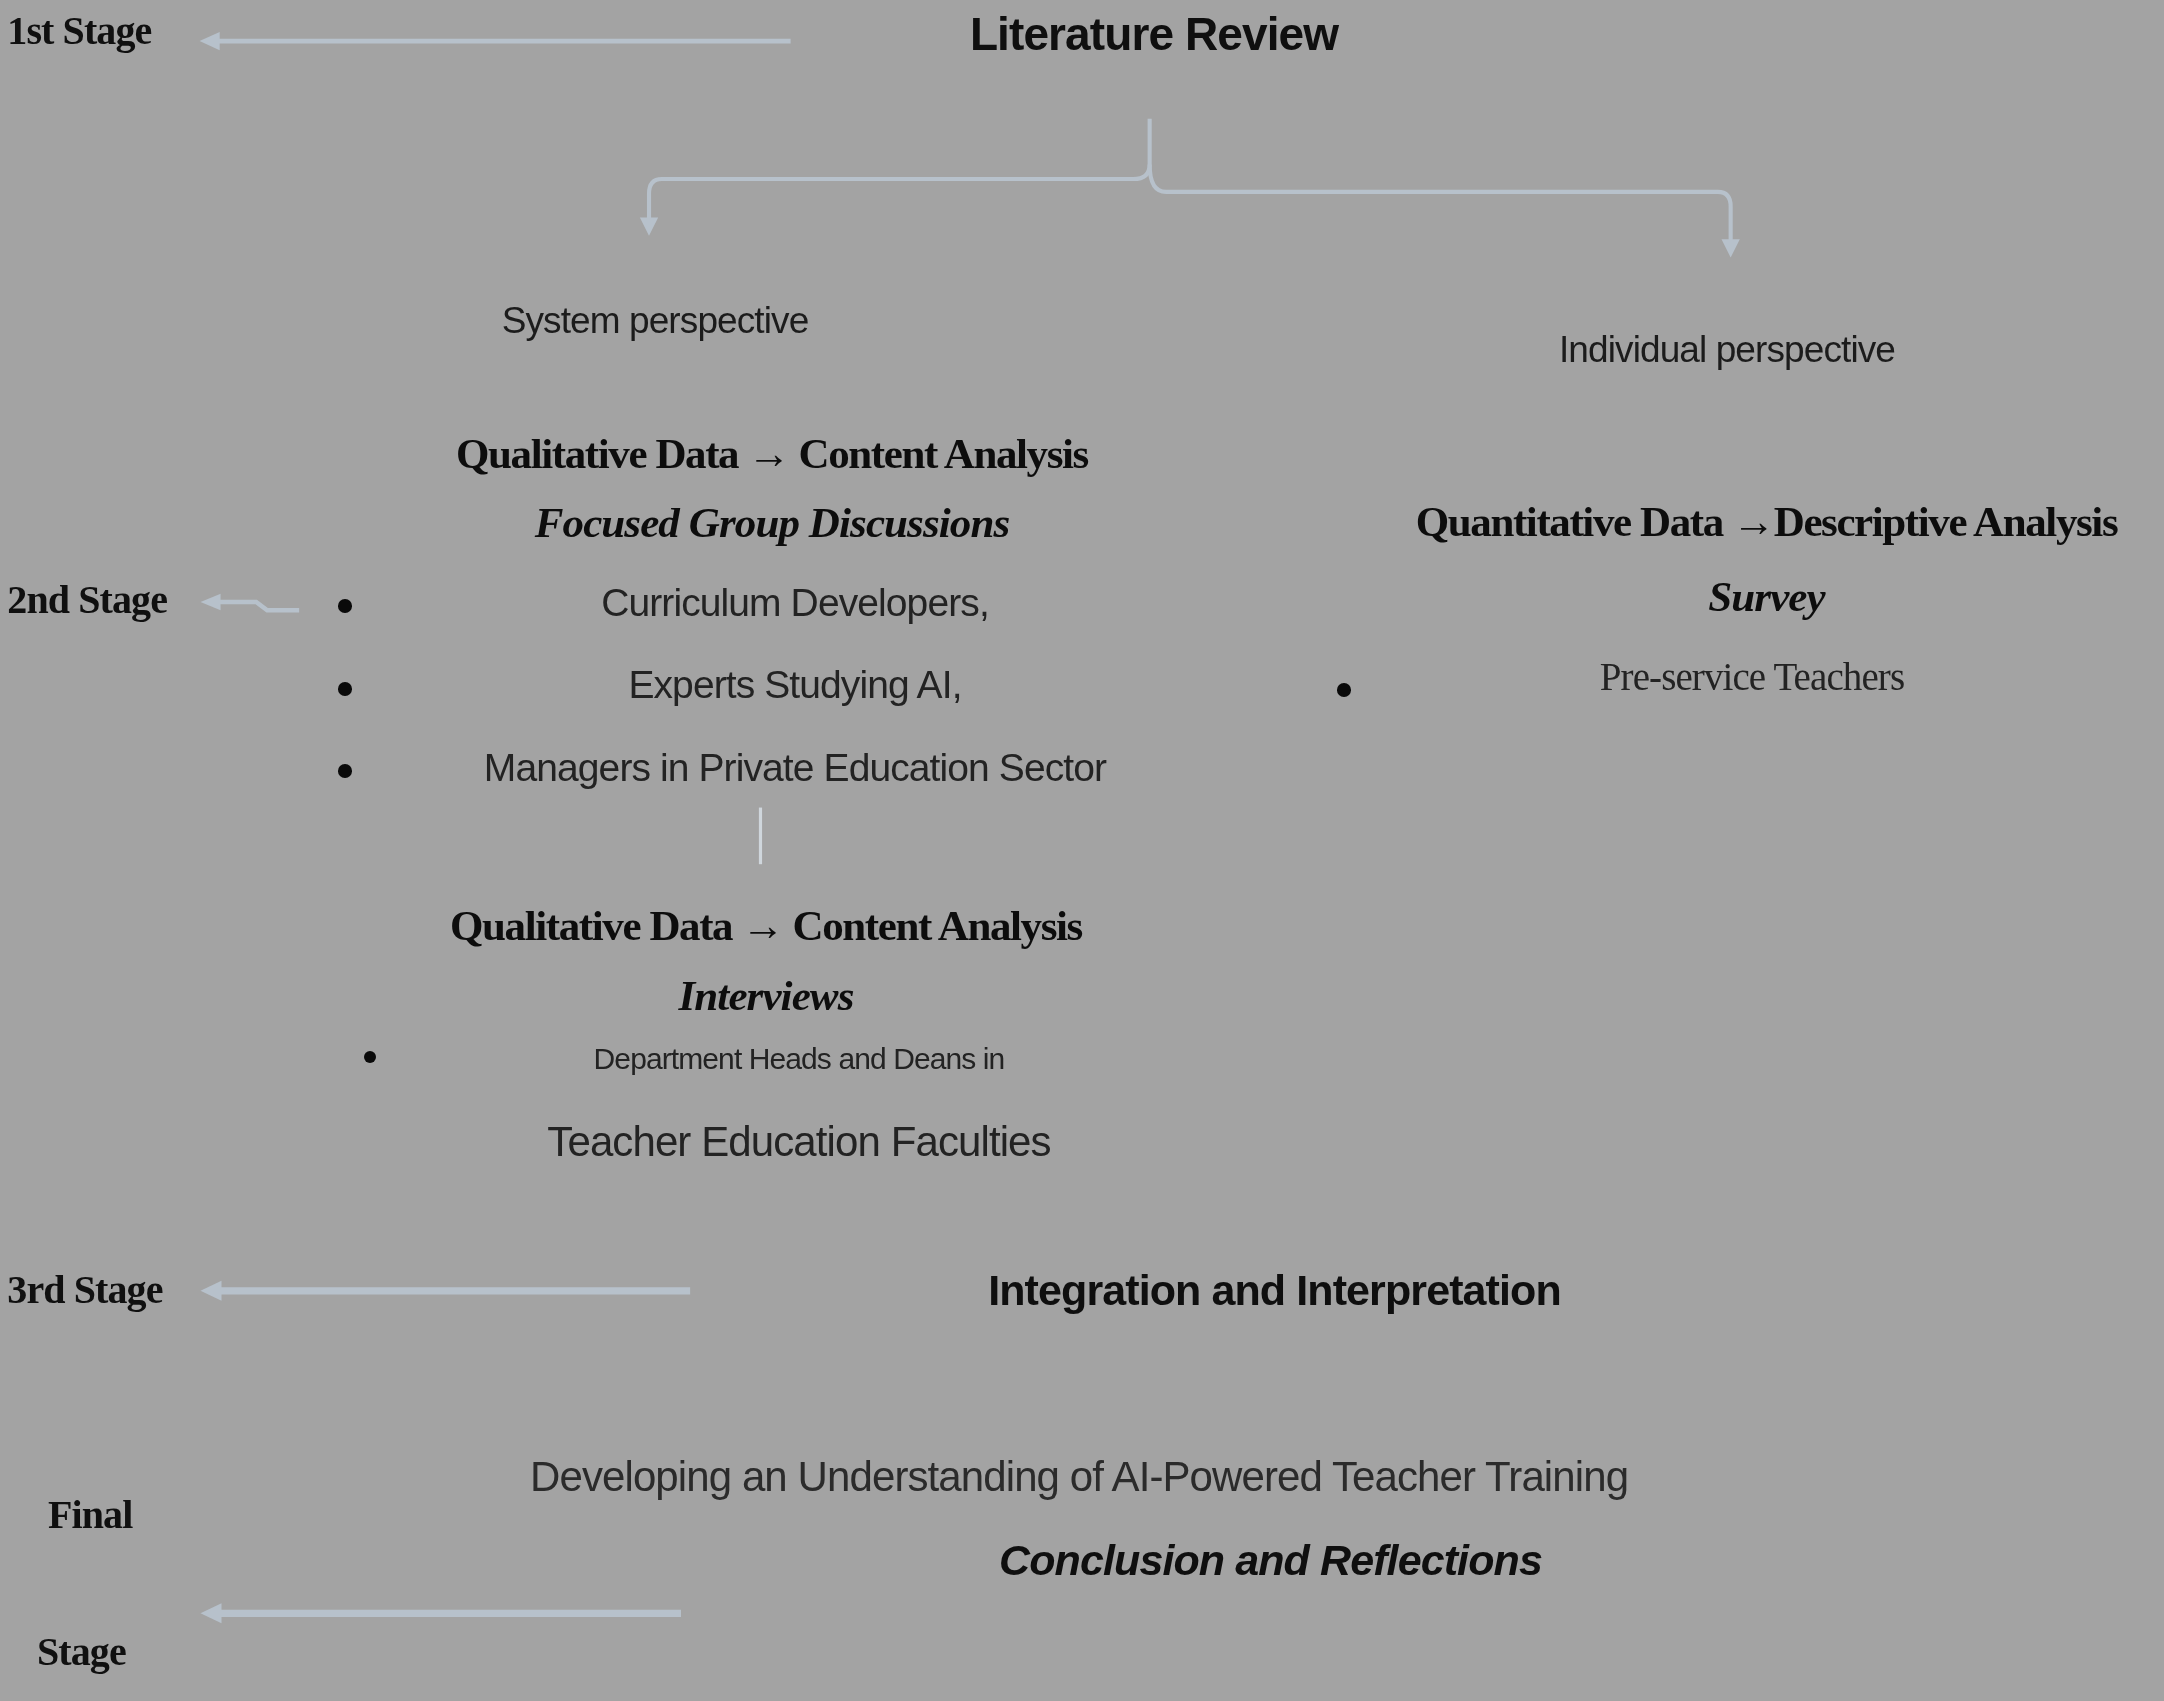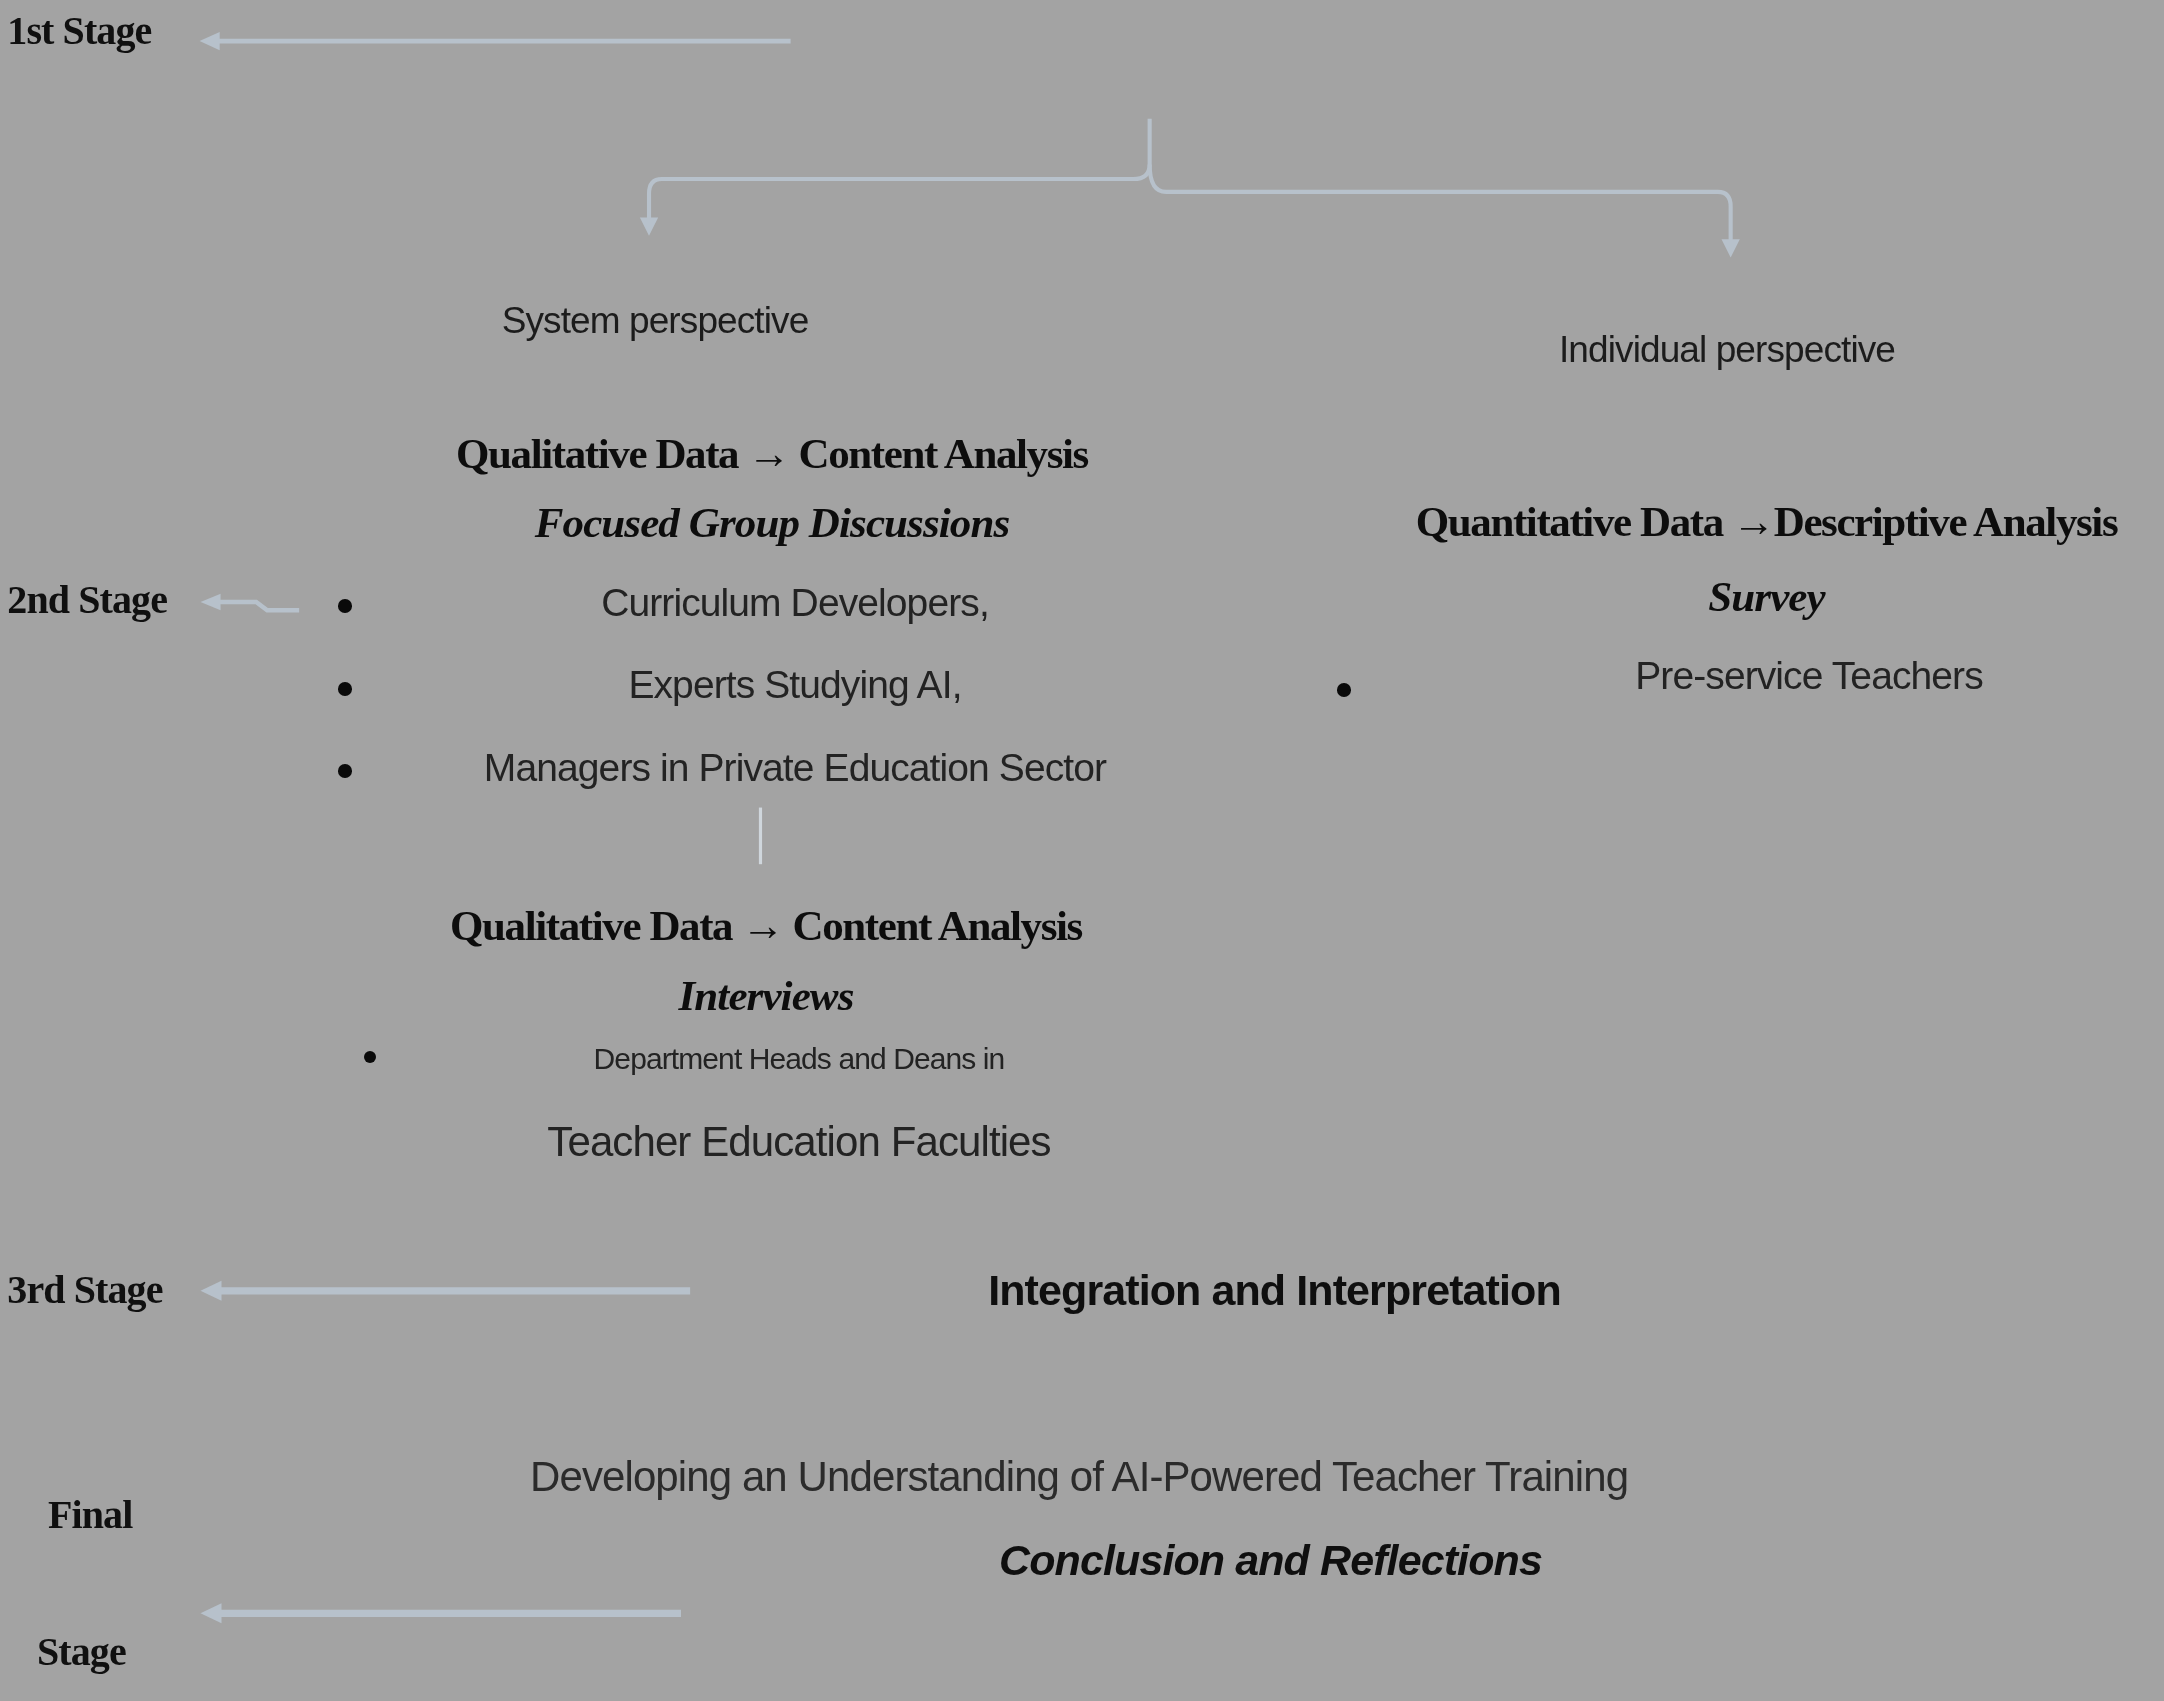--- a/index.html
+++ b/index.html
@@ -133,20 +133,21 @@
 
   <div class="abs stage-label" style="left:7.3px;top:7.3px;">1st Stage</div>
 
   <div class="abs stage-label" style="left:7.3px;top:576px;">2nd Stage</div>
 
   <div class="abs stage-label" style="left:7.3px;top:1266px;">3rd Stage</div>
 
   <div class="abs stage-label" style="left:48px;top:1491px;">Final</div>
   <div class="abs stage-label" style="left:37px;top:1628px;">Stage</div>
 
+  <div class="abs sans-head" style="left:834px;top:7.3px;width:640px;">Literature Review</div>
 
   <div class="abs sans-label" style="left:381px;top:300px;width:548px;">System perspective</div>
 
   <div class="abs sans-label" style="left:1453px;top:329px;width:548px;">Individual perspective</div>
 
   <div class="abs serif-title" style="left:361px;top:429px;width:822px;">Qualitative Data → Content Analysis</div>
   <div class="abs serif-method" style="left:361px;top:498px;width:822px;">Focused Group Discussions</div>
 
   <span class="dot" style="left:338px;top:599px;"></span>
   <div class="abs bullet-text" style="left:338px;top:581px;width:914px;">Curriculum Developers,</div>
@@ -154,21 +155,21 @@
   <span class="dot" style="left:338px;top:682px;"></span>
   <div class="abs bullet-text" style="left:338px;top:663px;width:914px;">Experts Studying AI,</div>
 
   <span class="dot" style="left:338px;top:764px;"></span>
   <div class="abs bullet-text" style="left:338px;top:746px;width:914px;">Managers in Private Education Sector</div>
 
   <div class="abs serif-title" style="left:1346px;top:497px;width:841px;">Quantitative Data →Descriptive Analysis</div>
   <div class="abs serif-method" style="left:1346px;top:572px;width:841px;">Survey</div>
 
   <span class="dot" style="left:1337px;top:683px;"></span>
-  <div class="abs bullet-text" style="left:1489px;top:654px;width:640px;">Pre-service Teachers</div>
+  <div class="abs bullet-text" style="left:1432px;top:654px;width:640px;font-family:Liberation Serif, serif;">Pre-service Teachers</div>
 
   <div class="abs serif-title" style="left:355px;top:901px;width:822px;">Qualitative Data → Content Analysis</div>
   <div class="abs serif-method" style="left:355px;top:971px;width:822px;">Interviews</div>
 
   <span class="dot" style="left:364px;top:1051px;width:12px;height:12px;"></span>
   <div class="abs bullet-text" style="left:388px;top:1042px;width:822px;font-size:30px;">Department Heads and  Deans in</div>
   <div class="abs bold-sans-line" style="left:909px;top:1266px;width:731px;">Integration and Interpretation</div>
 
   <div class="abs bullet-text" style="left:388px;top:1118px;width:822px;font-size:42px;">Teacher Education Faculties</div>
 

